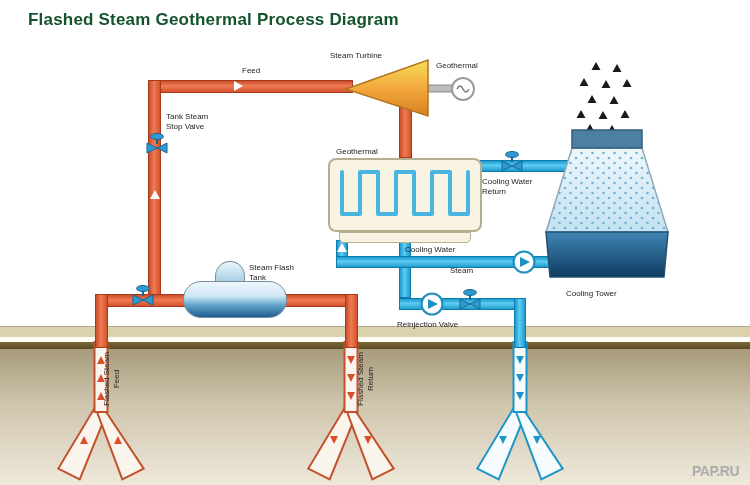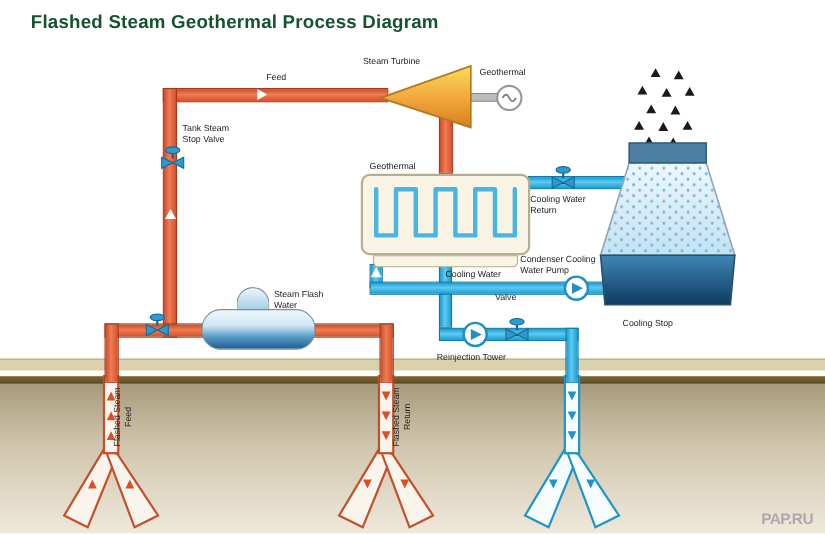--- a/index.html
+++ b/index.html
@@ -191,27 +191,25 @@
 
   <div class="title" style="left:28px;top:10px">Flashed Steam Geothermal Process Diagram</div>
   <div class="lbl c" style="left:242px;top:66px;width:40px">Feed</div>
   <div class="lbl c" style="left:330px;top:51px;width:78px">Steam Turbine</div>
   <div class="lbl c" style="left:436px;top:61px;width:56px">Geothermal</div>
   <div class="lbl c" style="left:166px;top:112px;width:60px">Tank Steam
 Stop Valve</div>
   <div class="lbl" style="left:336px;top:147px;width:60px">Geothermal</div>
   <div class="lbl c" style="left:482px;top:177px;width:66px">Cooling Water
 Return</div>
-  <div class="lbl c" style="left:566px;top:289px;width:84px">Cooling Stop</div>
-  <div class="lbl c" style="left:473px;top:231px;width:88px">Condenser Cooling
-Water Pump</div>
+  <div class="lbl c" style="left:566px;top:289px;width:84px">Cooling Tower</div>
   <div class="lbl c" style="left:405px;top:245px;width:72px">Cooling Water</div>
-  <div class="lbl c" style="left:450px;top:266px;width:40px">Valve</div>
+  <div class="lbl c" style="left:450px;top:266px;width:40px">Steam</div>
   <div class="lbl" style="left:249px;top:263px;width:56px">Steam Flash
-Water</div>
-  <div class="lbl c" style="left:397px;top:320px;width:72px">Reinjection Tower</div>
+Tank</div>
+  <div class="lbl c" style="left:397px;top:320px;width:72px">Reinjection Valve</div>
   <div class="lbl vert" style="left:77px;top:369px">Flashed Steam
 Feed</div>
   <div class="lbl vert" style="left:331px;top:369px">Flashed Steam
 Return</div>
   <div class="wm" style="left:692px;top:463px">PAP.RU</div>
 
 </div>
 
 </body></html>

